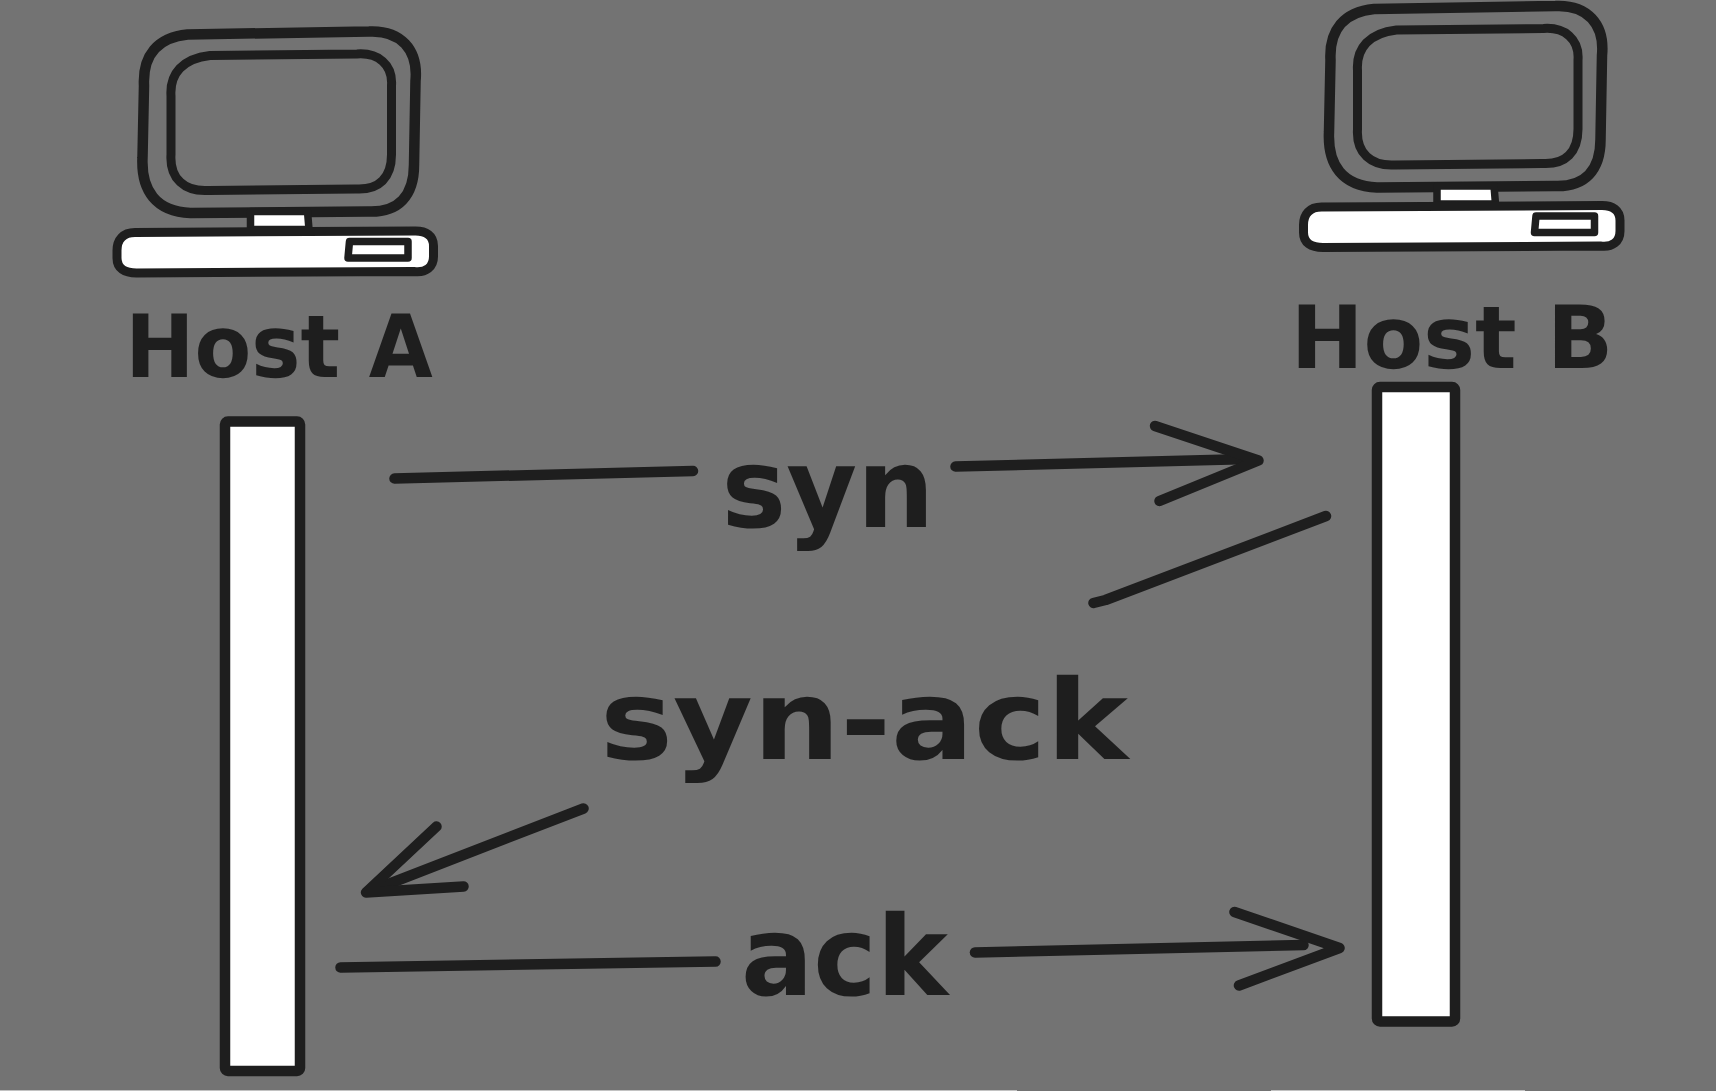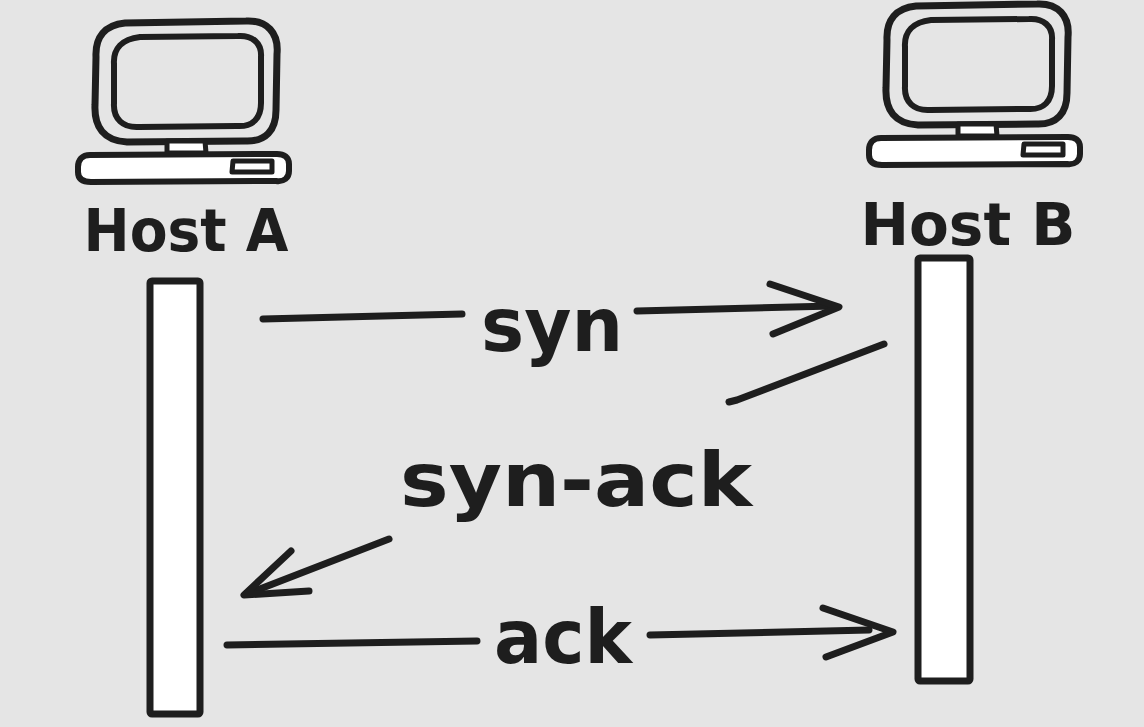--- a/index.html
+++ b/index.html
@@ -5,21 +5,21 @@
   html, body {
     margin: 0;
     padding: 0;
     background: #ffffff;
     font-family: "DejaVu Sans", "Liberation Sans", sans-serif;
   }
   .stage {
     position: relative;
     width: 1144px;
     height: 727px;
-    background: #e5e5e5;
+    background: #737373;
     overflow: hidden;
     text-align: right;
   }
   svg { display: block; }
   .ink-stroke {
     fill: none;
     stroke: #1e1e1e;
     stroke-linecap: round;
     stroke-linejoin: round;
   }

